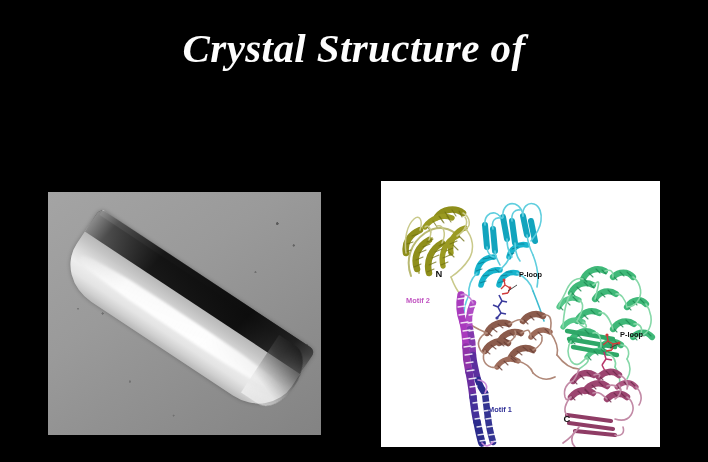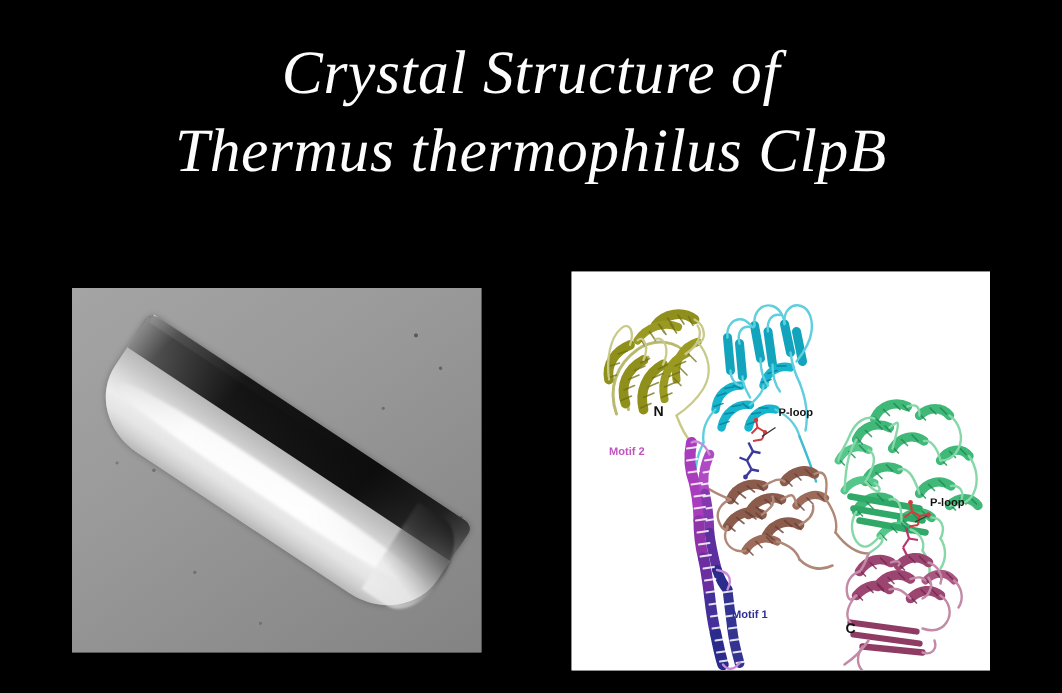--- a/index.html
+++ b/index.html
@@ -24,21 +24,21 @@
     left: 0;
     top: 22px;
     width: 708px;
     text-align: center;
     color: #ffffff;
   }
   .title-line {
     display: block;
     font-family: "Liberation Serif", "DejaVu Serif", serif;
     font-style: italic;
-    font-weight: 400;
+    font-weight: 700;
     font-size: 41px;
     line-height: 52px;
     letter-spacing: 0.4px;
     color: #fdfdfd;
     white-space: nowrap;
   }
 
   
   #crystal-panel {
     position: absolute;
@@ -176,21 +176,20 @@
     font-size: 9.4px;
   }
 </style>
 </head>
 <body>
 
 <div id="slide">
 
   <div id="title-block">
     <span class="title-line">Crystal Structure of</span>
-    <span class="title-line">Thermus thermophilus ClpB</span>
   </div>
 
   <div id="crystal-panel">
     <div id="crystal-photo">
       <div id="crystal-body">
         <div id="crystal-edge"></div>
         <div id="crystal-facet-dark"></div>
         <div id="crystal-highlight"></div>
         <div id="crystal-tip"></div>
       </div>

